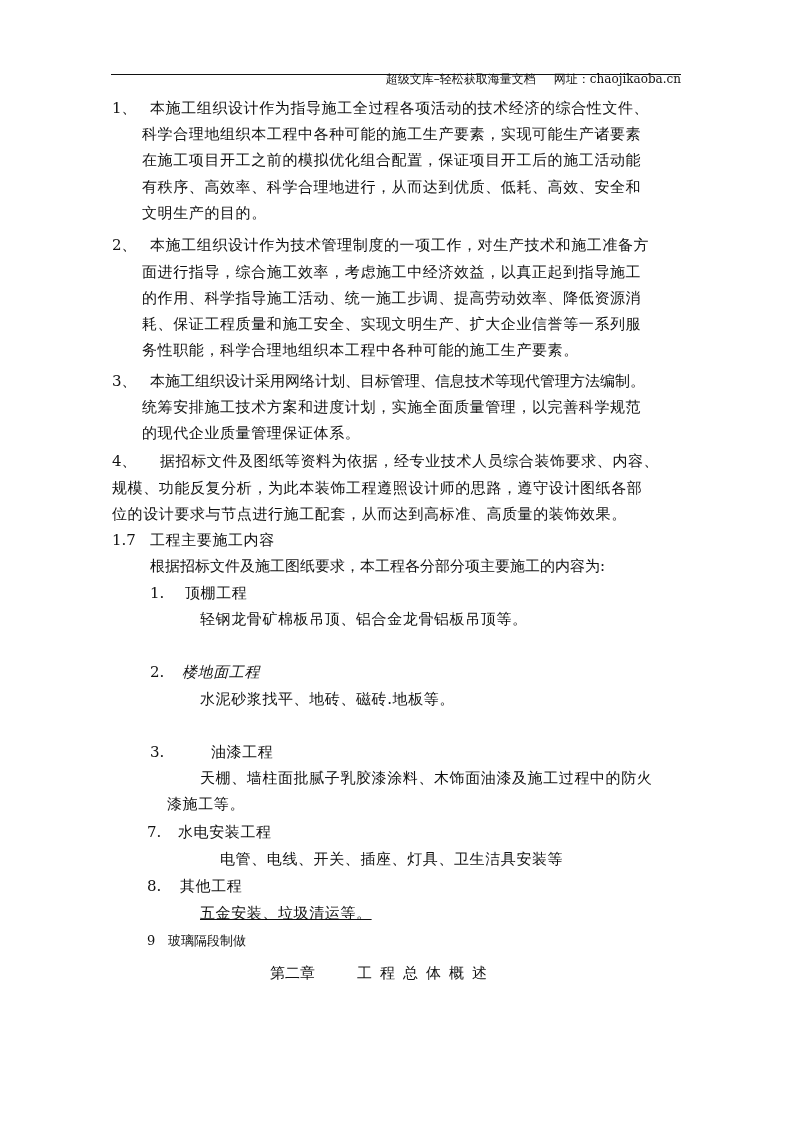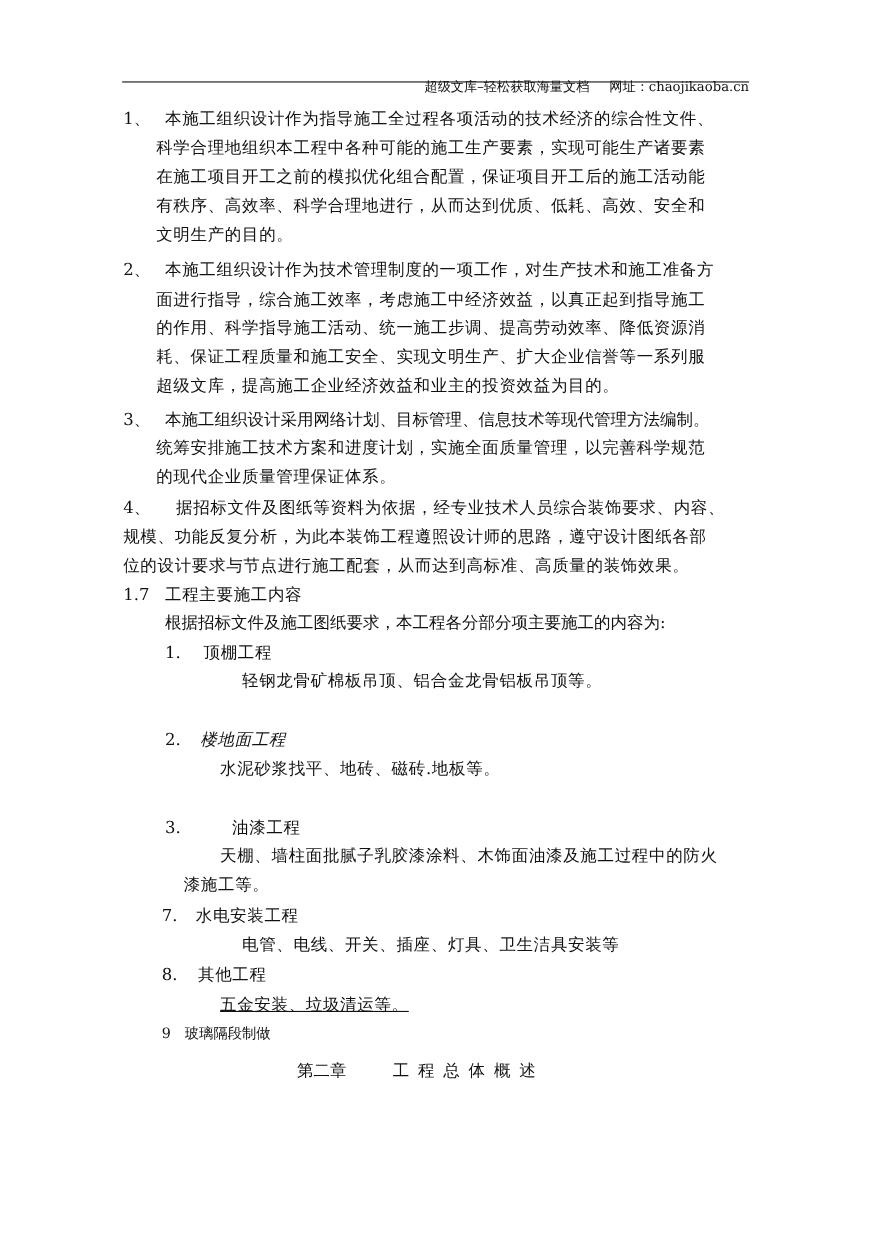--- a/index.html
+++ b/index.html
@@ -30,39 +30,39 @@
 <span class="ln" style="left:142px;top:124px;">科学合理地组织本工程中各种可能的施工生产要素，实现可能生产诸要素</span>
 <span class="ln" style="left:142px;top:150px;">在施工项目开工之前的模拟优化组合配置，保证项目开工后的施工活动能</span>
 <span class="ln" style="left:142px;top:177px;">有秩序、高效率、科学合理地进行，从而达到优质、低耗、高效、安全和</span>
 <span class="ln" style="left:142px;top:203px;">文明生产的目的。</span>
 
 <span class="num" style="left:112px;top:235px;">2、</span>
 <span class="ln" style="left:150px;top:235px;">本施工组织设计作为技术管理制度的一项工作，对生产技术和施工准备方</span>
 <span class="ln" style="left:142px;top:262px;">面进行指导，综合施工效率，考虑施工中经济效益，以真正起到指导施工</span>
 <span class="ln" style="left:142px;top:288px;">的作用、科学指导施工活动、统一施工步调、提高劳动效率、降低资源消</span>
 <span class="ln" style="left:142px;top:314px;">耗、保证工程质量和施工安全、实现文明生产、扩大企业信誉等一系列服</span>
-<span class="ln" style="left:142px;top:340px;">超级文库，提高施工企业经济效益和业主的投资效益为目的。</span>
+<span class="ln" style="left:142px;top:340px;">务性职能，科学合理地组织本工程中各种可能的施工生产要素。</span>
 
 <span class="num" style="left:112px;top:371px;">3、</span>
 <span class="ln" style="left:150px;top:371px;letter-spacing:0px;">本施工组织设计采用网络计划、目标管理、信息技术等现代管理方法编制。</span>
 <span class="ln" style="left:142px;top:397px;">统筹安排施工技术方案和进度计划，实施全面质量管理，以完善科学规范</span>
 <span class="ln" style="left:142px;top:423px;">的现代企业质量管理保证体系。</span>
 
 <span class="num" style="left:112px;top:451px;">4、</span>
 <span class="ln" style="left:160px;top:451px;">据招标文件及图纸等资料为依据，经专业技术人员综合装饰要求、内容、</span>
 <span class="ln" style="left:112px;top:478px;">规模、功能反复分析，为此本装饰工程遵照设计师的思路，遵守设计图纸各部</span>
 <span class="ln" style="left:112px;top:504px;">位的设计要求与节点进行施工配套，从而达到高标准、高质量的装饰效果。</span>
 
 <span class="num" style="left:112px;top:530px;">1.7</span>
 <span class="ln" style="left:150px;top:530px;">工程主要施工内容</span>
 <span class="ln" style="left:150px;top:556px;letter-spacing:0px;">根据招标文件及施工图纸要求，本工程各分部分项主要施工的内容为:</span>
 
 <span class="num" style="left:150px;top:583px;">1.</span>
 <span class="ln" style="left:185px;top:583px;">顶棚工程</span>
-<span class="ln" style="left:200px;top:609px;margin-left:20px;">轻钢龙骨矿棉板吊顶、铝合金龙骨铝板吊顶等。</span>
+<span class="ln" style="left:200px;top:609px;">轻钢龙骨矿棉板吊顶、铝合金龙骨铝板吊顶等。</span>
 
 <span class="num" style="left:150px;top:662px;">2.</span>
 <span class="ln" style="left:182px;top:662px;font-style:italic;">楼地面工程</span>
 <span class="ln" style="left:200px;top:689px;">水泥砂浆找平、地砖、磁砖.地板等。</span>
 
 <span class="num" style="left:150px;top:742px;">3.</span>
 <span class="ln" style="left:182px;top:742px;margin-left:29px;">油漆工程</span>
 <span class="ln" style="left:200px;top:768px;">天棚、墙柱面批腻子乳胶漆涂料、木饰面油漆及施工过程中的防火</span>
 <span class="ln" style="left:167px;top:794px;">漆施工等。</span>
 

